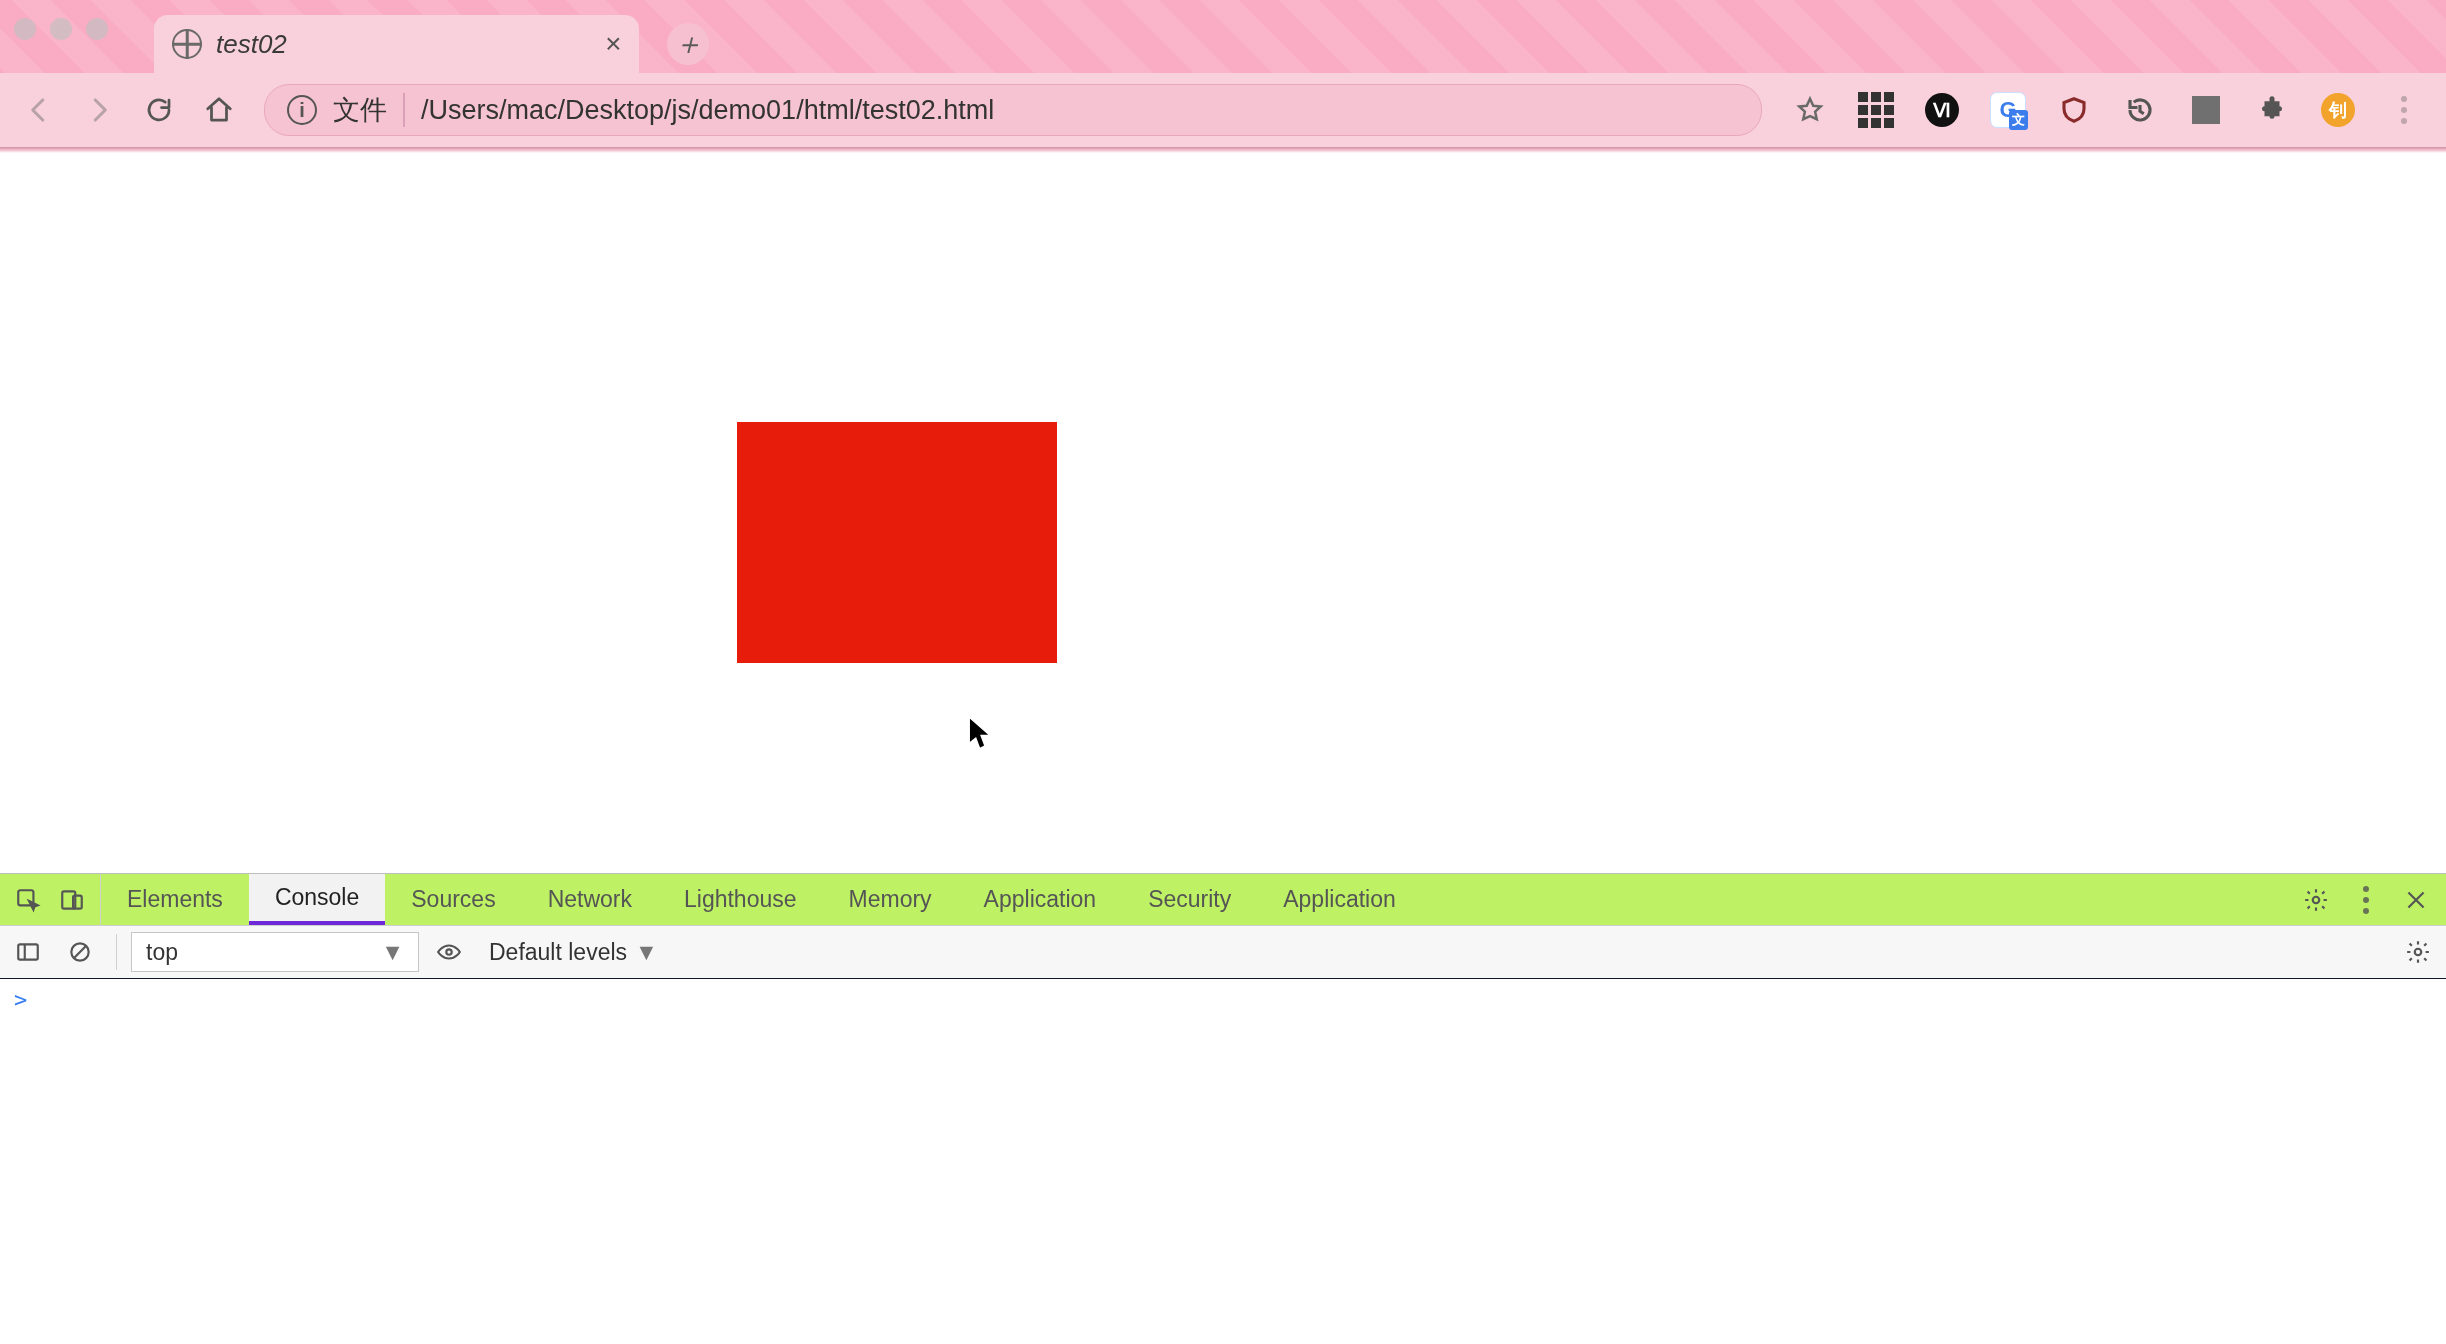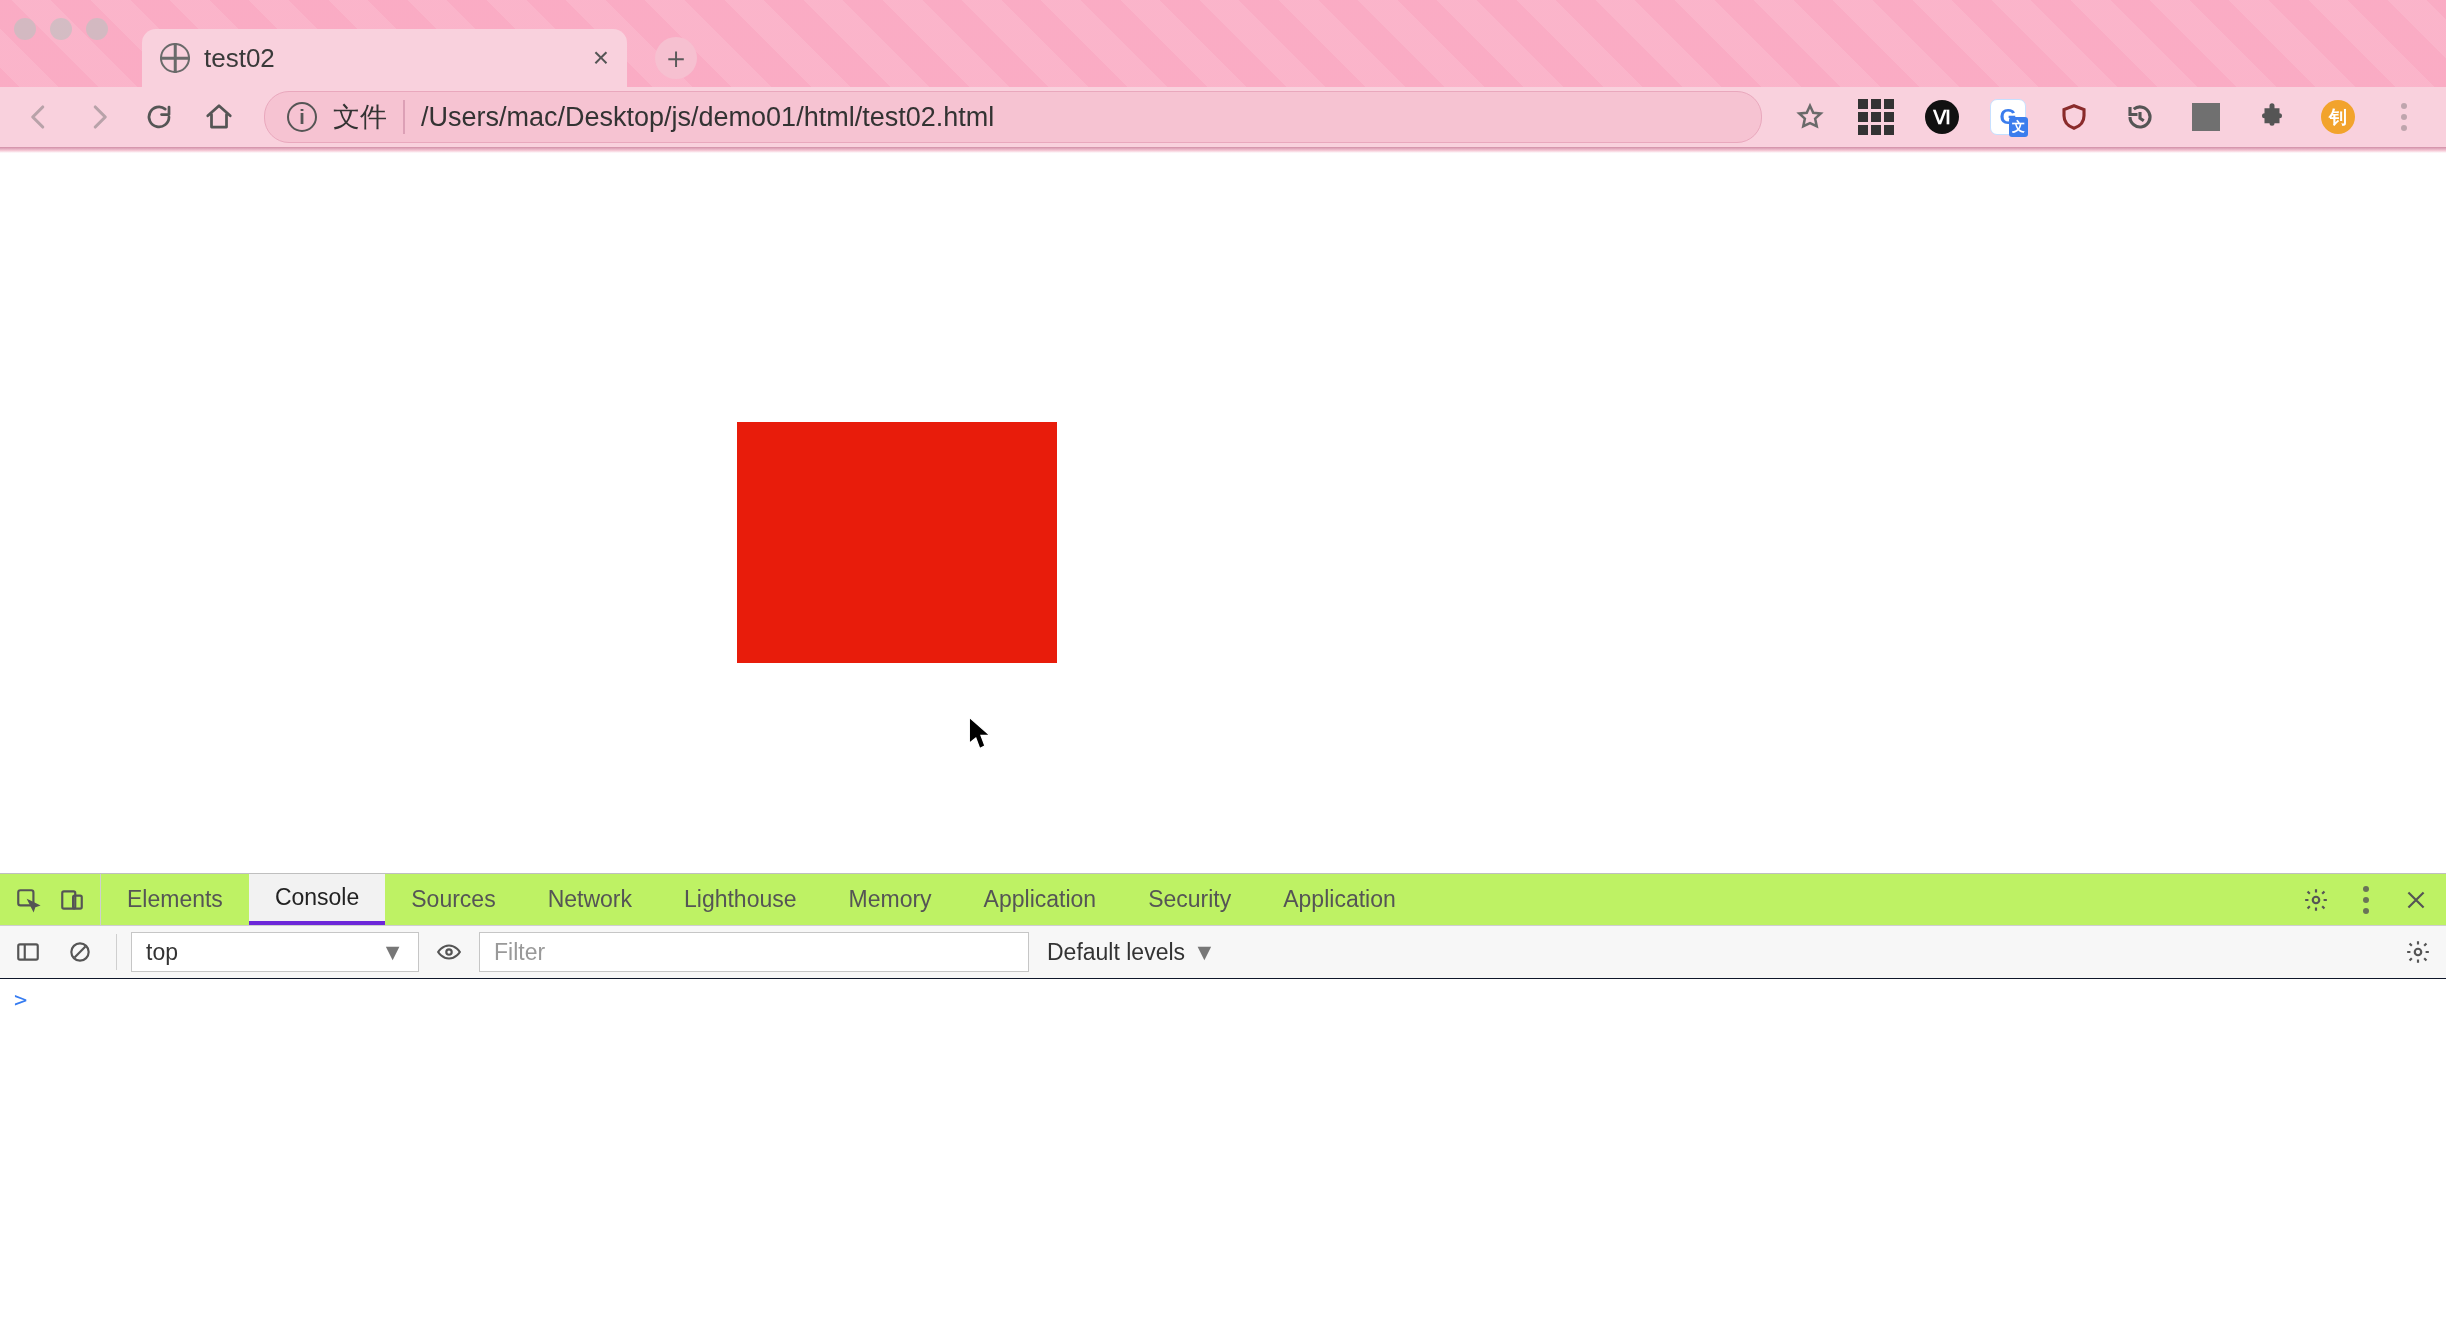--- a/index.html
+++ b/index.html
@@ -6,21 +6,21 @@
   
   .chrome{
     height:147px;
     background:
       linear-gradient(rgba(255,175,200,.45),rgba(255,175,200,.45)),
       repeating-linear-gradient(45deg,#f7b9cc 0 28px,#f6a9c1 28px 56px);
     position:relative;
     display:flex;flex-direction:column;
   }
   
-  .tabrow{height:87px;display:flex;align-items:flex-end;padding-left:2px;position:relative;}
+  .tabrow{height:73px;display:flex;align-items:flex-end;padding-left:14px;position:relative;font-style:italic;}
   .traffic{position:absolute;left:14px;top:18px;display:flex;gap:14px;}
   .tl{width:22px;height:22px;border-radius:50%;background:#c0c0c0aa;}
   .tab{
     margin-left:140px;
     width:485px;height:58px;
     background:#f9d1dd;
     border-top-left-radius:14px;border-top-right-radius:14px;
     display:flex;align-items:center;
     padding:0 18px;
     box-sizing:border-box;
@@ -329,23 +329,20 @@
     <div class="ctxsel">
       <span>top</span>
       <span class="caret">▼</span>
     </div>
     <div class="dt-ibtn eye">
       <svg viewBox="0 0 24 24">
           <path d="M2 12s3.5-6 10-6 10 6 10 6-3.5 6-10 6S2 12 2 12z"></path>
           <circle cx="12" cy="12" r="2.5"></circle>
         </svg>
     </div>
-    <div class="filter">
-      <span>Filter</span>
-    </div>
     <div class="loglevel">
       <span>Default levels</span>
       <span style="color:#777">▼</span>
     </div>
     <div class="dt-spacer"></div>
     <div class="dt-ibtn gear2">
       <svg viewBox="0 0 24 24">
           <circle cx="12" cy="12" r="3"></circle>
           <path d="M12 2v3M12 19v3M4.2 4.2l2.1 2.1M17.7 17.7l2.1 2.1M2 12h3M19 12h3M4.2 19.8l2.1-2.1M17.7 6.3l2.1-2.1"></path>
         </svg>

